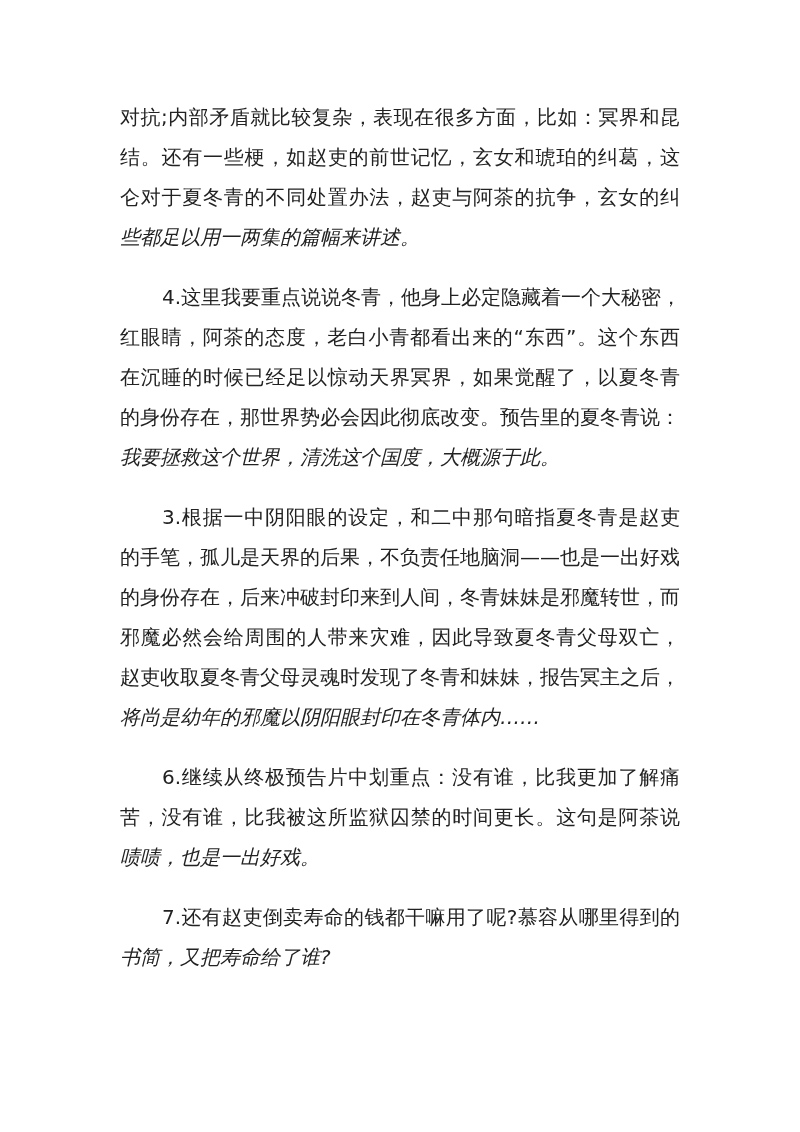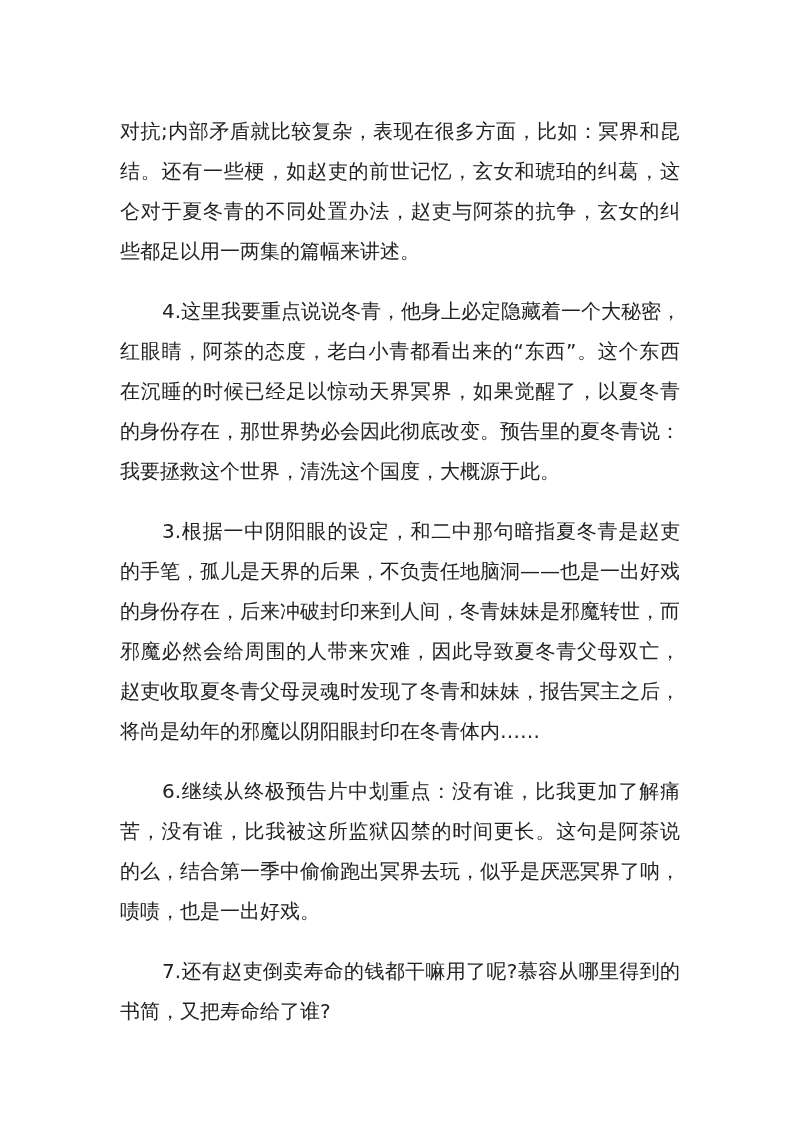--- a/index.html
+++ b/index.html
@@ -15,34 +15,35 @@
       font-family: "DejaVu Sans", "Liberation Sans", sans-serif;
       color: #222222;
     }
     .page {
       position: absolute;
       left: 120px;
       top: 97px;
       width: 560px;
     }
     .para {
-      margin: 14px 0 20px 0;
+      margin: 0 0 20px 0;
     }
     .line {
       display: block;
       height: 40px;
       line-height: 40px;
       font-size: 20px;
       white-space: nowrap;
       text-align: justify;
       text-align-last: justify;
       letter-spacing: 0px;
     }
     .line.last {
       text-align-last: left;
+      font-style: italic;
     }
     .line.indent {
       padding-left: 42px;
     }
   </style>
 </head>
 <body>
 
 <div class="page">
 
@@ -66,21 +67,20 @@
     <span class="line">的手笔，孤儿是天界的后果，不负责任地脑洞——也是一出好戏</span>
     <span class="line">的身份存在，后来冲破封印来到人间，冬青妹妹是邪魔转世，而</span>
     <span class="line">邪魔必然会给周围的人带来灾难，因此导致夏冬青父母双亡，</span>
     <span class="line">赵吏收取夏冬青父母灵魂时发现了冬青和妹妹，报告冥主之后，</span>
     <span class="line last">将尚是幼年的邪魔以阴阳眼封印在冬青体内……</span>
   </p>
 
   <p class="para">
     <span class="line indent">6.继续从终极预告片中划重点：没有谁，比我更加了解痛</span>
     <span class="line">苦，没有谁，比我被这所监狱囚禁的时间更长。这句是阿茶说</span>
-    <span class="line">的么，结合第一季中偷偷跑出冥界去玩，似乎是厌恶冥界了呐，</span>
     <span class="line last">啧啧，也是一出好戏。</span>
   </p>
 
   <p class="para">
     <span class="line indent">7.还有赵吏倒卖寿命的钱都干嘛用了呢?慕容从哪里得到的</span>
     <span class="line last">书简，又把寿命给了谁?</span>
   </p>
 
 </div>
 

